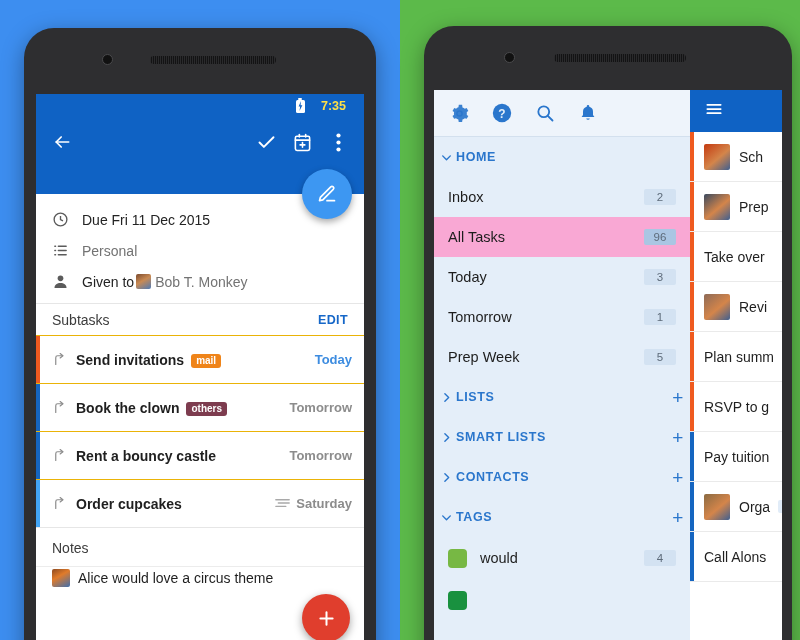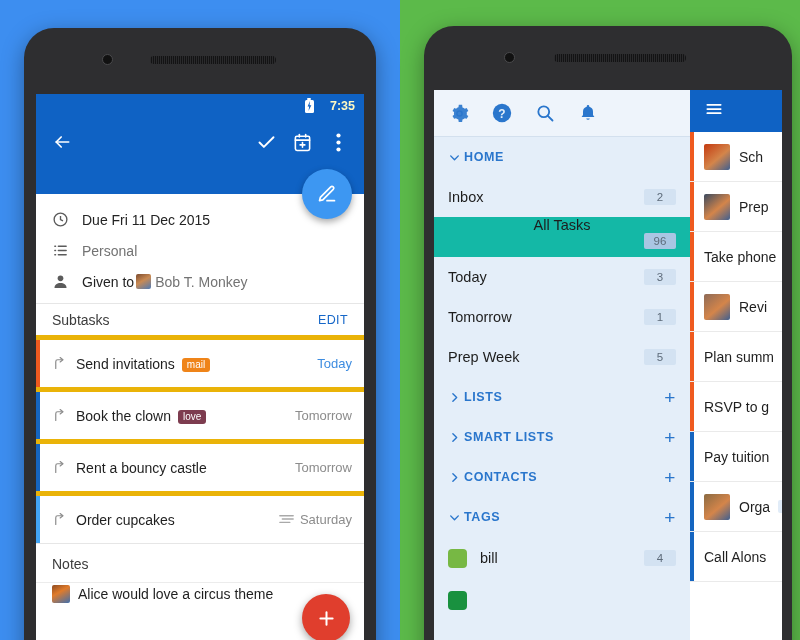--- a/index.html
+++ b/index.html
@@ -18,21 +18,21 @@
   .phone-right{left:424px;top:26px;width:368px;height:640px;border-radius:30px 30px 0 0;}
   .phone-bezel-top{position:absolute;left:0;top:0;width:100%;height:66px;}
   .cam{position:absolute;width:9px;height:9px;border-radius:50%;background:#111;border:1px solid #4a4a4c;}
   .speaker{position:absolute;height:8px;border-radius:5px;background:#141416;
            background-image:repeating-linear-gradient(90deg,#2a2a2c 0 1px,#131314 1px 2px);}
   .screen{position:absolute;overflow:hidden;background:#fff;}
 
   
   .lscreen{left:12px;top:66px;width:328px;height:574px;}
   .statusbar{height:24px;background:#0f62c4;display:flex;align-items:center;justify-content:flex-end;
-             padding-right:9px;gap:16px;color:#fef9c3;font-size:12.5px;font-weight:bold;}
+             padding-right:18px;gap:16px;color:#fde047;font-size:12.5px;font-weight:bold;}
   .batt{width:9px;height:13px;background:#fff;border-radius:1.5px;position:relative;}
   .batt:before{content:"";position:absolute;left:2.5px;top:-2px;width:4px;height:2px;background:#fff;border-radius:1px;}
   .batt-bolt{position:absolute;left:2px;top:1.5px;width:5px;height:10px;
              background:#0f62c4;clip-path:polygon(60% 0,12% 55%,44% 55%,30% 100%,88% 42%,52% 42%);}
   .appbar{height:48px;background:#0f62c4;display:flex;align-items:center;padding:0 8px;color:#fff;}
   .appbar .sp{flex:1;}
   .ic{width:36px;height:36px;display:flex;align-items:center;justify-content:center;cursor:pointer;}
   .title-wrap{background:#0f62c4;padding:6px 20px 22px 20px;position:relative;}
   .task-title{color:#fff;font-size:22px;line-height:1.3;font-weight:400;}
   .fab-edit{position:absolute;right:12px;bottom:-25px;width:50px;height:50px;border-radius:50%;
@@ -40,23 +40,23 @@
             box-shadow:0 3px 7px rgba(0,0,0,.34);cursor:pointer;}
   .meta{padding:10px 0 6px 0;}
   .meta-row{display:flex;align-items:center;height:31px;padding:0 16px;font-size:14px;color:#232323;}
   .meta-ico{width:30px;display:flex;align-items:center;color:#5b5b5b;flex:none;}
   .meta-row .lnk{color:#737373;}
   .meta-row b{font-weight:400;}
   .mini-av{width:15px;height:15px;border-radius:2px;margin:0 4px 0 2px;flex:none;
            background:linear-gradient(150deg,#7b4a2e 0%,#c98a53 45%,#4e7ab5 100%);display:inline-block;vertical-align:-3px;}
   .sec-head{display:flex;align-items:center;justify-content:space-between;padding:8px 16px 7px 16px;
             font-size:14px;color:#3c3c3c;border-top:1px solid #e6e6e6;}
-  .sec-head .edit{color:#1667c8;font-weight:normal;font-size:12.5px;letter-spacing:.4px;cursor:pointer;}
-  .sub-row{display:flex;align-items:center;height:47px;border-top:5px solid #eab308;position:relative;
-           padding-left:16px;padding-right:12px;background:#fff;}
+  .sec-head .edit{color:#1667c8;font-weight:bold;font-size:12.5px;letter-spacing:.4px;cursor:pointer;}
+  .sub-row{display:flex;align-items:center;height:47px;border-top:1px solid #eab308;position:relative;
+           padding-left:16px;padding-right:12px;background:#fff;font-weight:bold;}
   .pri{position:absolute;left:0;top:0;bottom:0;width:4px;}
   .sub-ico{width:24px;flex:none;display:flex;align-items:center;color:#8b8b8b;}
   .sub-name{font-size:14px;color:#1f1f1f;white-space:nowrap;}
   .chip{display:inline-block;margin-left:7px;padding:1px 5px 2px 5px;border-radius:3px;color:#fff;
         font-size:10px;vertical-align:1px;}
   .sub-right{margin-left:auto;display:flex;align-items:center;gap:6px;font-size:13px;color:#8c8c8c;white-space:nowrap;}
   .sub-right.today{color:#3d8ce0;}
   .notes-head{padding:12px 16px 10px 16px;font-size:14px;color:#3c3c3c;border-top:1px solid #e6e6e6;}
   .note-row{display:flex;align-items:center;gap:8px;padding:2px 16px;border-top:1px solid #ececec;
             font-size:14px;color:#1f1f1f;}
@@ -65,26 +65,26 @@
   .fab-add{position:absolute;right:14px;bottom:26px;width:48px;height:48px;border-radius:50%;
            background:#e03e2d;display:flex;align-items:center;justify-content:center;
            box-shadow:0 3px 8px rgba(0,0,0,.36);cursor:pointer;z-index:5;}
 
   
   .rscreen{left:10px;top:64px;width:348px;height:576px;display:flex;}
   .drawer{width:256px;background:#e4eef9;flex:none;display:flex;flex-direction:column;}
   .drawer-top{height:46px;display:flex;align-items:center;gap:5px;padding:0 6px;
               border-bottom:1px solid #d3e0ee;background:#eef4fb;}
   .dicon{width:38px;height:38px;display:flex;align-items:center;justify-content:center;color:#2a76cc;cursor:pointer;}
-  .grp{display:flex;align-items:center;height:40px;padding:0 14px;font-size:12.5px;font-weight:bold;
+  .grp{display:flex;align-items:center;height:40px;padding:0 6px;font-size:12.5px;font-weight:bold;
        color:#2a76cc;letter-spacing:.6px;cursor:pointer;}
   .grp .caret{width:16px;flex:none;display:flex;align-items:center;color:#2a76cc;}
   .grp .plus{margin-left:auto;font-size:19px;line-height:1;color:#2a76cc;font-weight:400;}
   .nav{display:flex;align-items:center;height:40px;padding:0 14px;font-size:14.5px;color:#1d1d1d;cursor:pointer;}
-  .nav.sel{background:#14b8a6;flex-direction:column;}
+  .nav.sel{background:#f9a8d4;}
   .badge{margin-left:auto;min-width:22px;text-align:center;background:#d3e2f2;border-radius:2px;
          padding:2px 5px;font-size:11.5px;color:#5d6b7a;}
   .nav.sel .badge{background:#aac6e3;}
   .tag-row{display:flex;align-items:center;height:42px;padding:0 14px;font-size:14.5px;color:#1d1d1d;cursor:pointer;}
   .swatch{width:19px;height:19px;border-radius:4px;margin-right:13px;flex:none;}
   .tasklist{flex:1;background:#fff;overflow:hidden;}
   .tl-bar{height:42px;background:#0f62c4;display:flex;align-items:center;padding-left:14px;}
   .tl-row{display:flex;align-items:center;height:49px;border-bottom:1px solid #eaeaea;position:relative;
           padding-left:14px;font-size:14px;color:#1f1f1f;white-space:nowrap;overflow:hidden;}
   .tl-av{width:26px;height:26px;border-radius:2px;margin-right:9px;flex:none;}
@@ -210,21 +210,21 @@
           </span>
         </div>
         <div class="sub-row">
           <span class="pri" style="background:#1565c0"></span>
           <span class="sub-ico">
             <svg width="15" height="15" viewBox="0 0 24 24" fill="none" stroke="#8b8b8b" stroke-width="1.9" stroke-linecap="round" stroke-linejoin="round">
               <path d="M6 20V9a3 3 0 0 1 3-3h8"></path>
               <polyline points="13 2.5 17.5 6 13 9.5"></polyline>
             </svg>
           </span>
-          <span class="sub-name">Book the clown<span class="chip" style="background:#7d3c4f">love</span></span>
+          <span class="sub-name">Book the clown<span class="chip" style="background:#7d3c4f">others</span></span>
           <span class="sub-right">
             <span>Tomorrow</span>
           </span>
         </div>
         <div class="sub-row">
           <span class="pri" style="background:#1565c0"></span>
           <span class="sub-ico">
             <svg width="15" height="15" viewBox="0 0 24 24" fill="none" stroke="#8b8b8b" stroke-width="1.9" stroke-linecap="round" stroke-linejoin="round">
               <path d="M6 20V9a3 3 0 0 1 3-3h8"></path>
               <polyline points="13 2.5 17.5 6 13 9.5"></polyline>
@@ -365,21 +365,21 @@
             <span class="caret">
               <svg width="13" height="13" viewBox="0 0 24 24" fill="none" stroke="#2a76cc" stroke-width="2.6" stroke-linecap="round" stroke-linejoin="round">
                 <polyline points="5 9 12 16 19 9"></polyline>
               </svg>
             </span>
             <span>TAGS</span>
             <span class="plus">+</span>
           </div>
           <div class="tag-row">
             <span class="swatch" style="background:#77b844"></span>
-            <span>bill</span>
+            <span>would</span>
             <span class="badge">4</span>
           </div>
           <div class="tag-row">
             <span class="swatch" style="background:#19913f"></span>
             <span></span>
           </div>
         </div>
     </div>
 
     <div class="tasklist">
@@ -398,21 +398,21 @@
             <span class="tl-av" style="background:linear-gradient(140deg,#c43a10 0%,#d4854a 55%,#3f5f90 100%)"></span>
             <span>Sch</span>
           </div>
           <div class="tl-row">
             <span class="pri" style="background:#ef5a1f"></span>
             <span class="tl-av" style="background:linear-gradient(140deg,#3a4a60 0%,#d4854a 55%,#3f5f90 100%)"></span>
             <span>Prep</span>
           </div>
           <div class="tl-row">
             <span class="pri" style="background:#ef5a1f"></span>
-            <span>Take phone</span>
+            <span>Take over</span>
           </div>
           <div class="tl-row">
             <span class="pri" style="background:#ef5a1f"></span>
             <span class="tl-av" style="background:linear-gradient(140deg,#8d6a57 0%,#d4854a 55%,#3f5f90 100%)"></span>
             <span>Revi</span>
           </div>
           <div class="tl-row">
             <span class="pri" style="background:#ef5a1f"></span>
             <span>Plan summ</span>
           </div>

